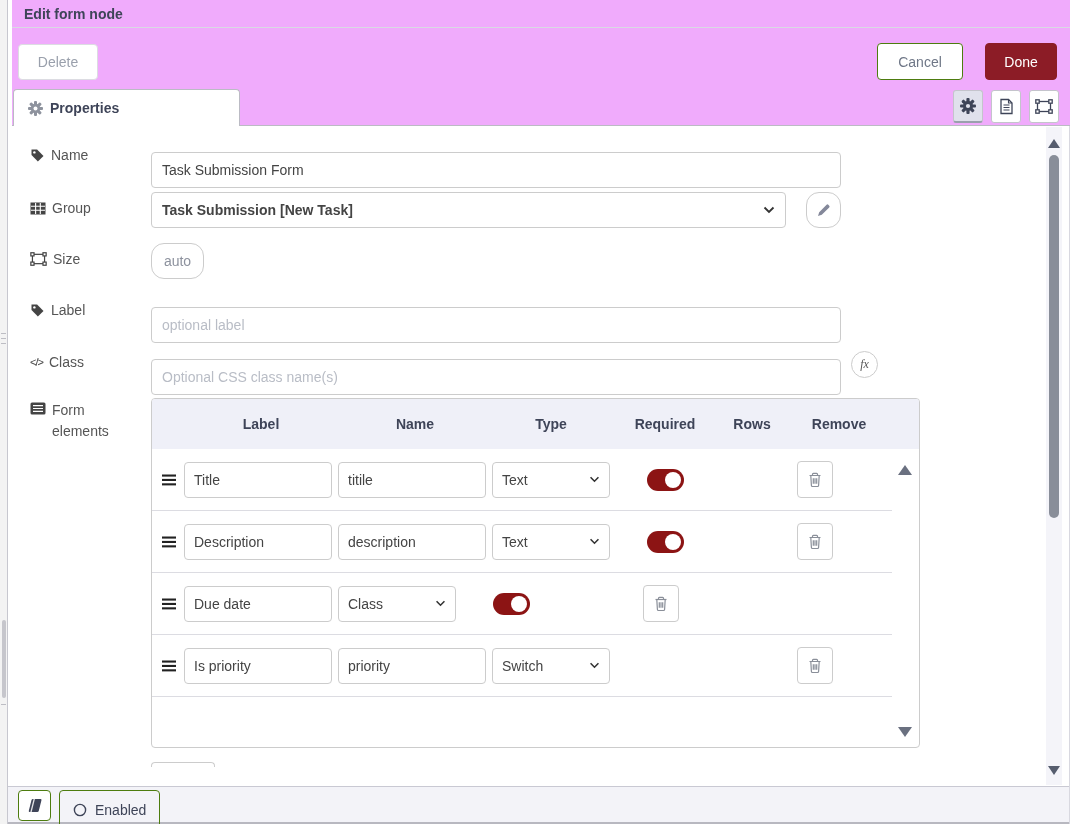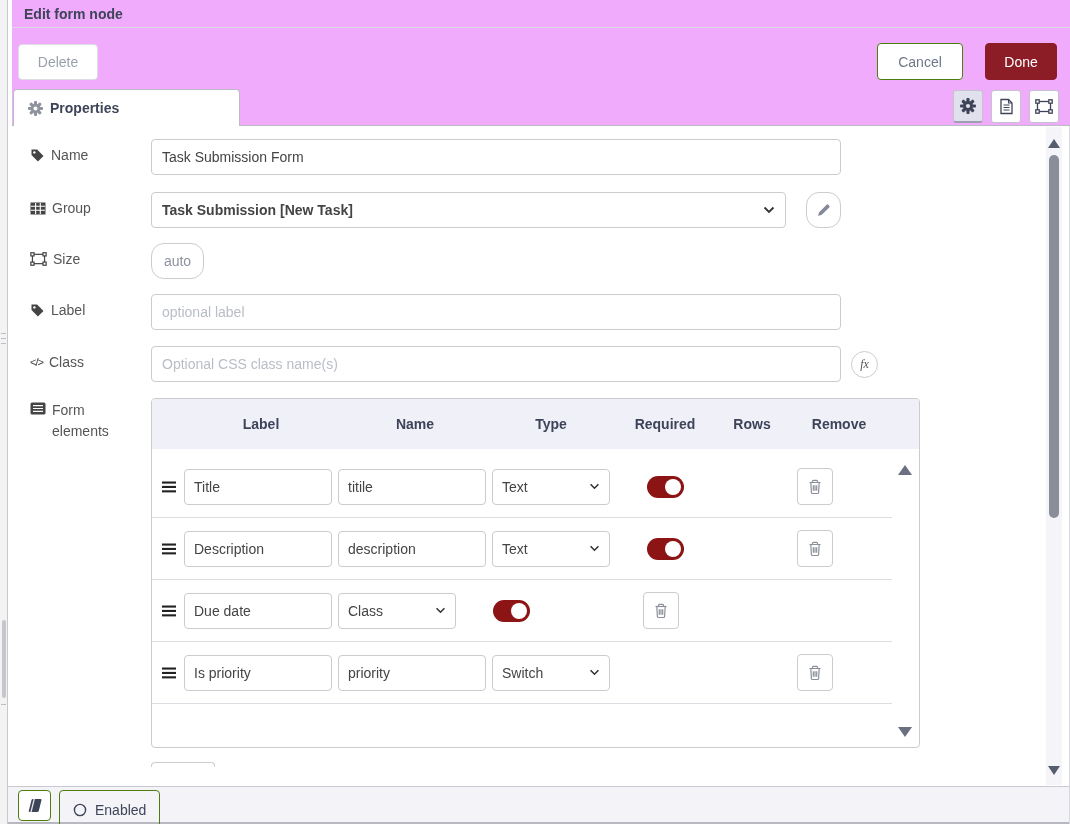--- a/index.html
+++ b/index.html
@@ -24,34 +24,34 @@
 
   .tab { position:absolute; left:5px; top:89px; width:227px; height:37px; background:#fff; border:1px solid #bbbbc4; border-bottom:none; border-radius:4px 4px 0 0; display:flex; align-items:center; padding-left:14px; z-index:3; }
   .tab-label { font-size:14px; font-weight:bold; color:#3e4458; margin-left:7px; }
 
   .tab-icon-btns { position:absolute; top:90px; right:10px; display:flex; gap:8px; z-index:3; }
   .icon-btn { width:30px; height:33px; border:1px solid #c4c4cc; border-radius:3px; background:#fff; display:flex; align-items:center; justify-content:center; cursor:pointer; }
   .icon-btn.active { background:#e0e1ec; border-bottom:2px solid #9aa0ad; }
 
   
   .field-label { position:absolute; left:22px; display:flex; align-items:center; gap:6px; font-size:14px; color:#555; }
-  .txt-input { position:absolute; left:143px; width:690px; height:36px; border:1px solid #ccc; border-radius:4px; font-size:14px; color:#444; padding:0 10px; font-family:"Liberation Sans", sans-serif; outline:none; background:#fff; }
+  .txt-input { position:absolute; left:143px; width:690px; height:36px; border:1px solid #ccc; border-radius:4px; font-size:14px; color:#444; padding:0 10px; font-family:"Liberation Sans", sans-serif; outline:none; background:#fff;margin-top:13px; }
   .txt-input::placeholder { color:#b9bdc6; }
 
   .fake-select { position:absolute; left:143px; width:635px; height:36px; border:1px solid #ccc; border-radius:4px; background:#fff; display:flex; align-items:center; padding:0 10px; font-size:14px; color:#444; cursor:pointer; }
   .fake-select .sel-text { flex:1;font-weight:bold; }
   .sq-btn { position:absolute; border:1px solid #ccc; border-radius:13px; background:#fff; display:flex; align-items:center; justify-content:center; cursor:pointer; }
   .fx-btn { position:absolute; left:843px; top:351px; width:27px; height:27px; border:1px solid #ccc; border-radius:50%; background:#fff; display:flex; align-items:center; justify-content:center; font-family:"Liberation Serif", serif; font-style:italic; font-size:12px; color:#555; cursor:pointer; }
 
   
   .el-table { position:absolute; left:143px; top:398px; width:769px; height:350px; border:1px solid #ccc; border-radius:4px; background:#fff; overflow:hidden; }
   .el-head { display:flex; align-items:center; height:50px; background:#eff0f8; font-size:14px; font-weight:bold; color:#3e4458; padding-left:10px; }
   .el-head span { text-align:center; }
   .h-sp { width:22px; } .h-label{width:154px;} .h-name{width:154px;} .h-type{width:118px;} .h-req{width:110px;} .h-rows{width:64px;} .h-rem{width:110px;}
-  .el-body { padding-top:7px; }
+  .el-body { }
   .el-row { display:flex; align-items:center; height:62px; padding-left:10px; margin-right:27px; border-bottom:1px solid #dcdce2; }
   .el-row .drag { flex:0 0 22px; color:#222; cursor:grab; }
   .cell-input { width:148px; height:36px; margin-right:6px; border:1px solid #ccc; border-radius:4px; font-size:14px; color:#444; padding:0 9px; font-family:"Liberation Sans", sans-serif; outline:none; }
   .cell-select { width:118px; height:36px; border:1px solid #ccc; border-radius:4px; display:flex; align-items:center; padding:0 9px; font-size:14px; color:#444; background:#fff; cursor:pointer; }
   .cell-select .sel-text { flex:1; }
   .cell-req { width:110px; display:flex; justify-content:center; }
   .cell-rows { width:64px; }
   .cell-rem { flex:1; }
   .toggle { position:relative; width:37px; height:22px; background:#8c1414; border-radius:11px; cursor:pointer; }
   .toggle .knob { position:absolute; right:3px; top:3px; width:16px; height:16px; background:#fff; border-radius:50%; }

